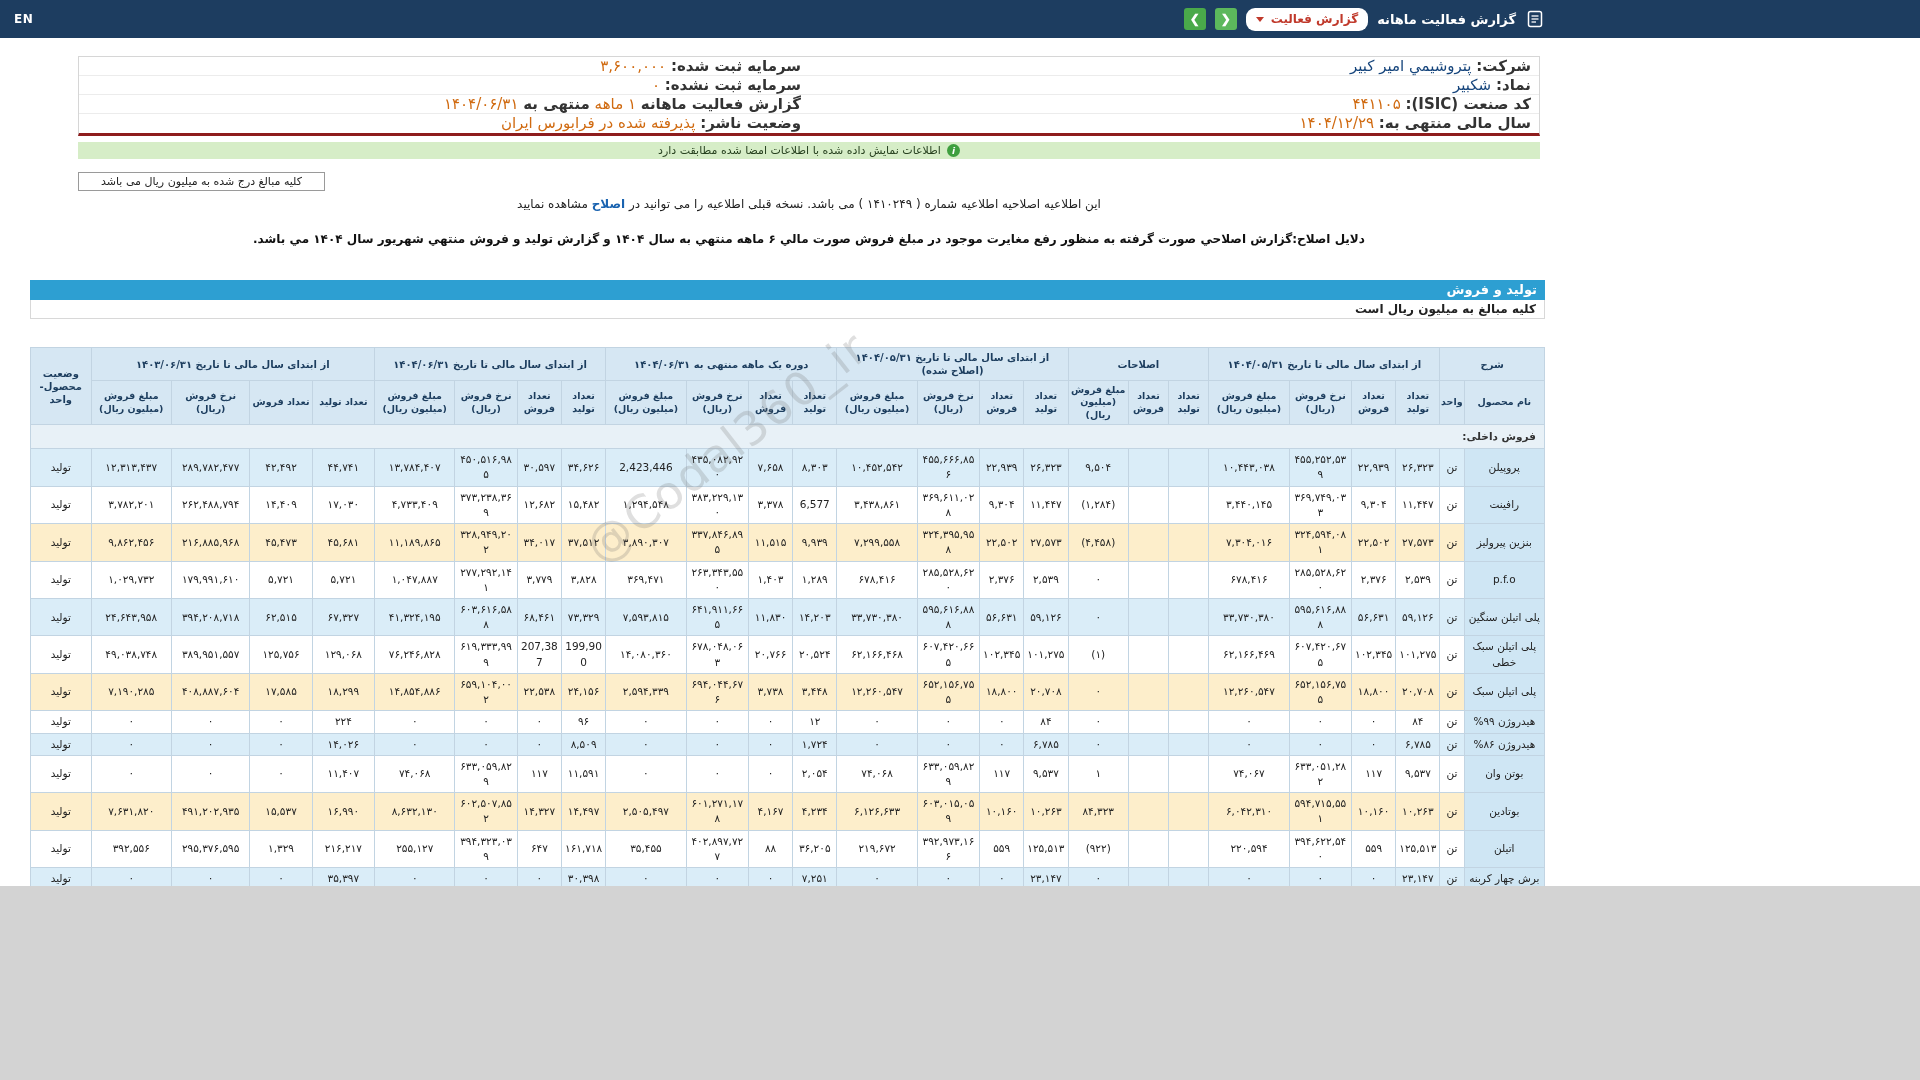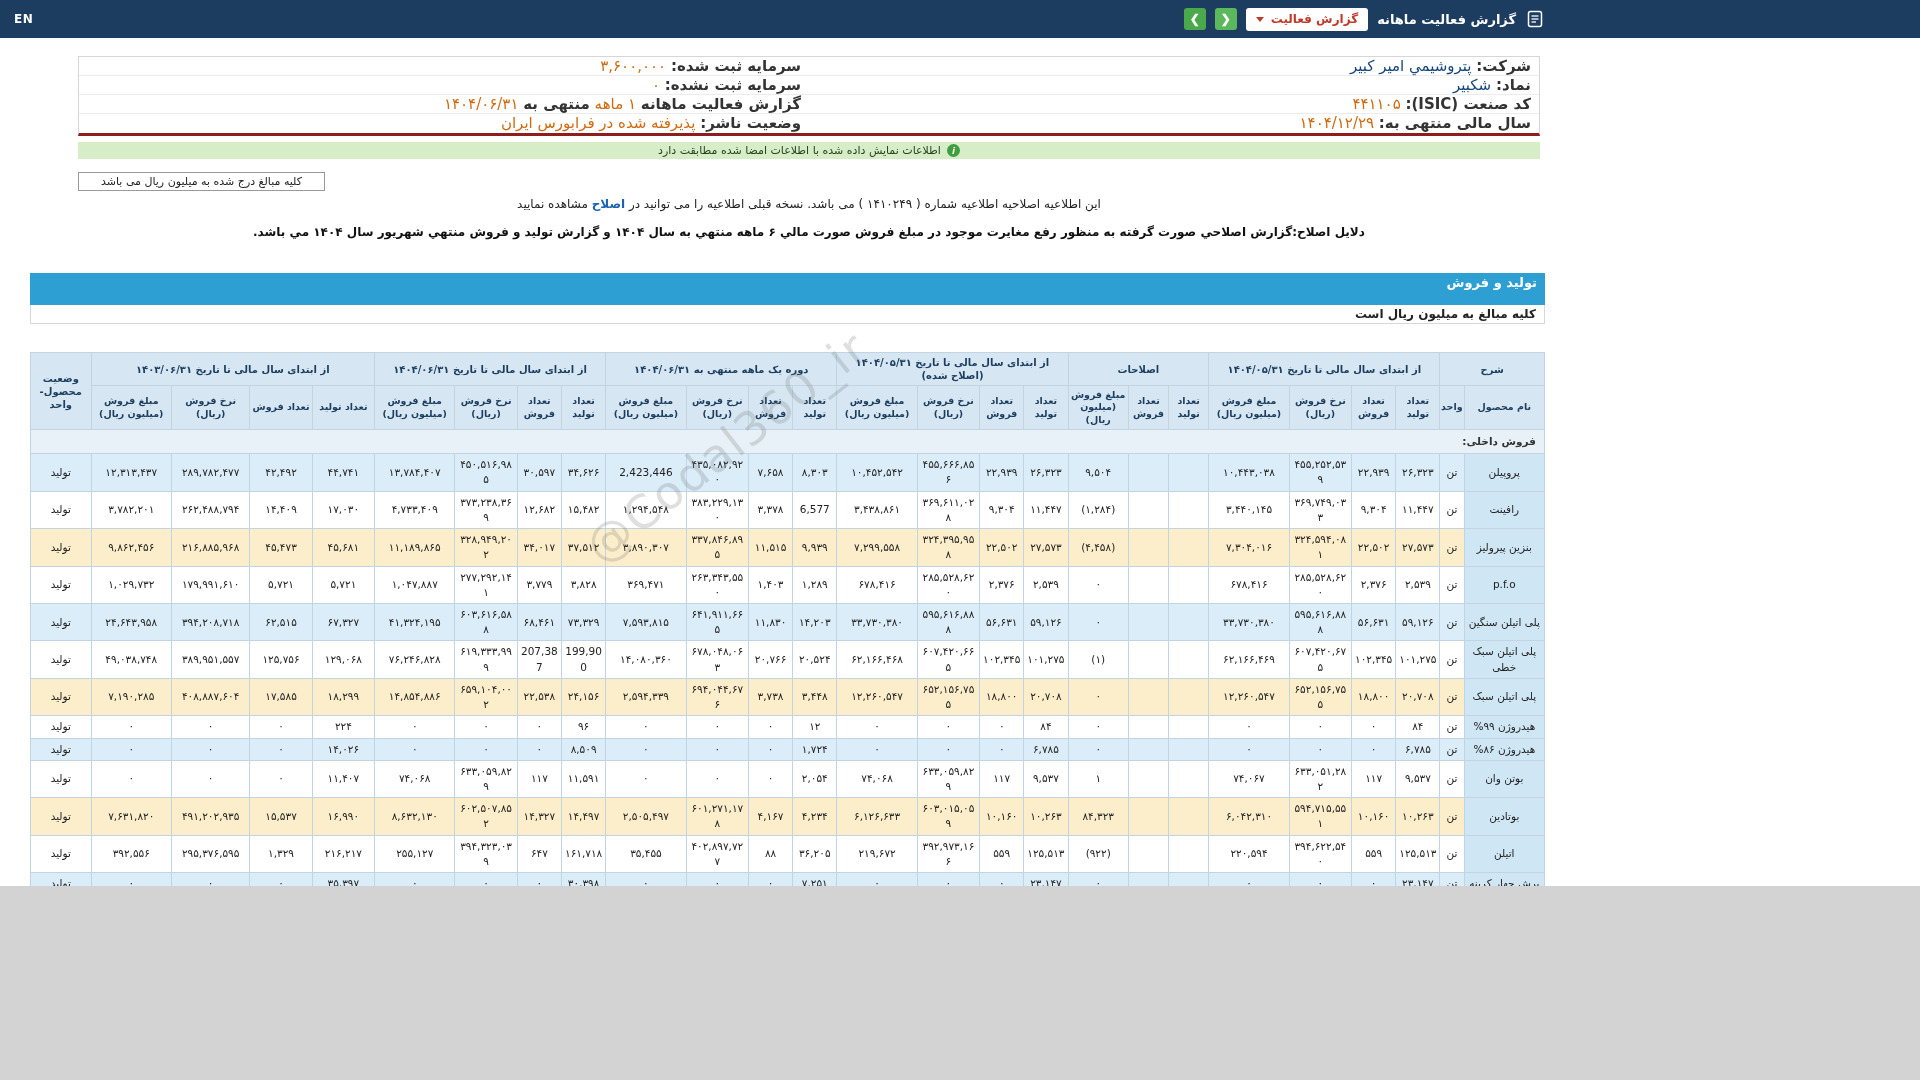--- a/index.html
+++ b/index.html
@@ -5,21 +5,21 @@
   * { box-sizing: border-box; margin: 0; padding: 0; }
   html,body { width:1920px; height:1080px; overflow:hidden;
     font-family:"DejaVu Sans","Liberation Sans",sans-serif; background:#d3d3d3; }
   .page { position:relative; width:1920px; height:886px; background:#fff; overflow:hidden; }
 
   
   .topbar { height:38px; background:#1d3d60; display:flex; align-items:center;
     justify-content:space-between; padding:0 375px 0 14px; }
   .tb-right { display:flex; align-items:center; gap:9px; }
   .tb-title { color:#fff; font-size:13px; font-weight:bold; }
-  .report-btn { background:#fff; color:#c0392b; border:none; border-radius:3px; height:23px;
+  .report-btn { background:#fff; color:#c0392b; border:none; border-radius:9px; height:23px;
     padding:0 10px; font-size:12px; font-weight:bold; display:flex; align-items:center; gap:7px;
     cursor:pointer; font-family:inherit; }
   .caret { width:0; height:0; border-left:4px solid transparent; border-right:4px solid transparent;
     border-top:5px solid #c0392b; display:inline-block; }
   .nav-btn { width:22px; height:22px; background:#4aa94a; color:#fff; border:none; border-radius:3px;
     font-size:12px; font-weight:bold; cursor:pointer; line-height:1; }
   .nav-btn.light { background:#5cb85c; }
   .lang { color:#fff; font-size:12px; font-weight:bold; letter-spacing:.5px; }
 
   
@@ -39,26 +39,26 @@
     justify-content:center; gap:6px; font-size:11px; color:#27411f; }
   .info-icon { width:13px; height:13px; border-radius:50%; background:#3f9f3f; color:#fff;
     font-size:9px; font-weight:bold; display:inline-flex; align-items:center; justify-content:center;
     font-style:italic; }
 
   
   .unit-box-wrap { margin-top:11px; text-align:left; }
   .unit-box { display:inline-block; border:1px solid #9a9a9a; padding:2px 22px; font-size:11px; color:#222; }
   .amend-1 { margin-top:6px; text-align:center; font-size:12px; color:#222; }
   .amend-1 a { color:#1a63b0; text-decoration:none; font-weight:bold; }
-  .amend-2 { margin-top:14px; text-align:center; font-size:12px; font-weight:bold; color:#111; }
+  .amend-2 { margin-top:21px; text-align:center; font-size:12px; font-weight:bold; color:#111; }
 
   
   .section-wrap { margin:34px 375px 0 30px; }
   .section-bar { background:#2d9fd2; color:#fff; font-size:13px; font-weight:bold;
-    height:32px; line-height:20px; padding:0 8px; }
+    height:20px; line-height:20px; padding:0 8px; }
   .section-sub { background:#fff; border:1px solid #d8d8d8; border-top:none; font-size:12px;
     font-weight:bold; color:#222; padding:2px 8px; height:19px; line-height:15px; }
 
   
   table.prod { width:100%; border-collapse:collapse; table-layout:fixed; margin-top:28px;
     font-size:10.5px; }
   table.prod th, table.prod td { border:1px solid #c2d4e2; }
   table.prod thead th { background:#d6e7f3; color:#1c3d5e; font-weight:bold; font-size:10px;
     padding:3px 1px; line-height:1.3; vertical-align:middle; }
   table.prod thead tr:nth-child(2) th { font-size:9.5px; }

